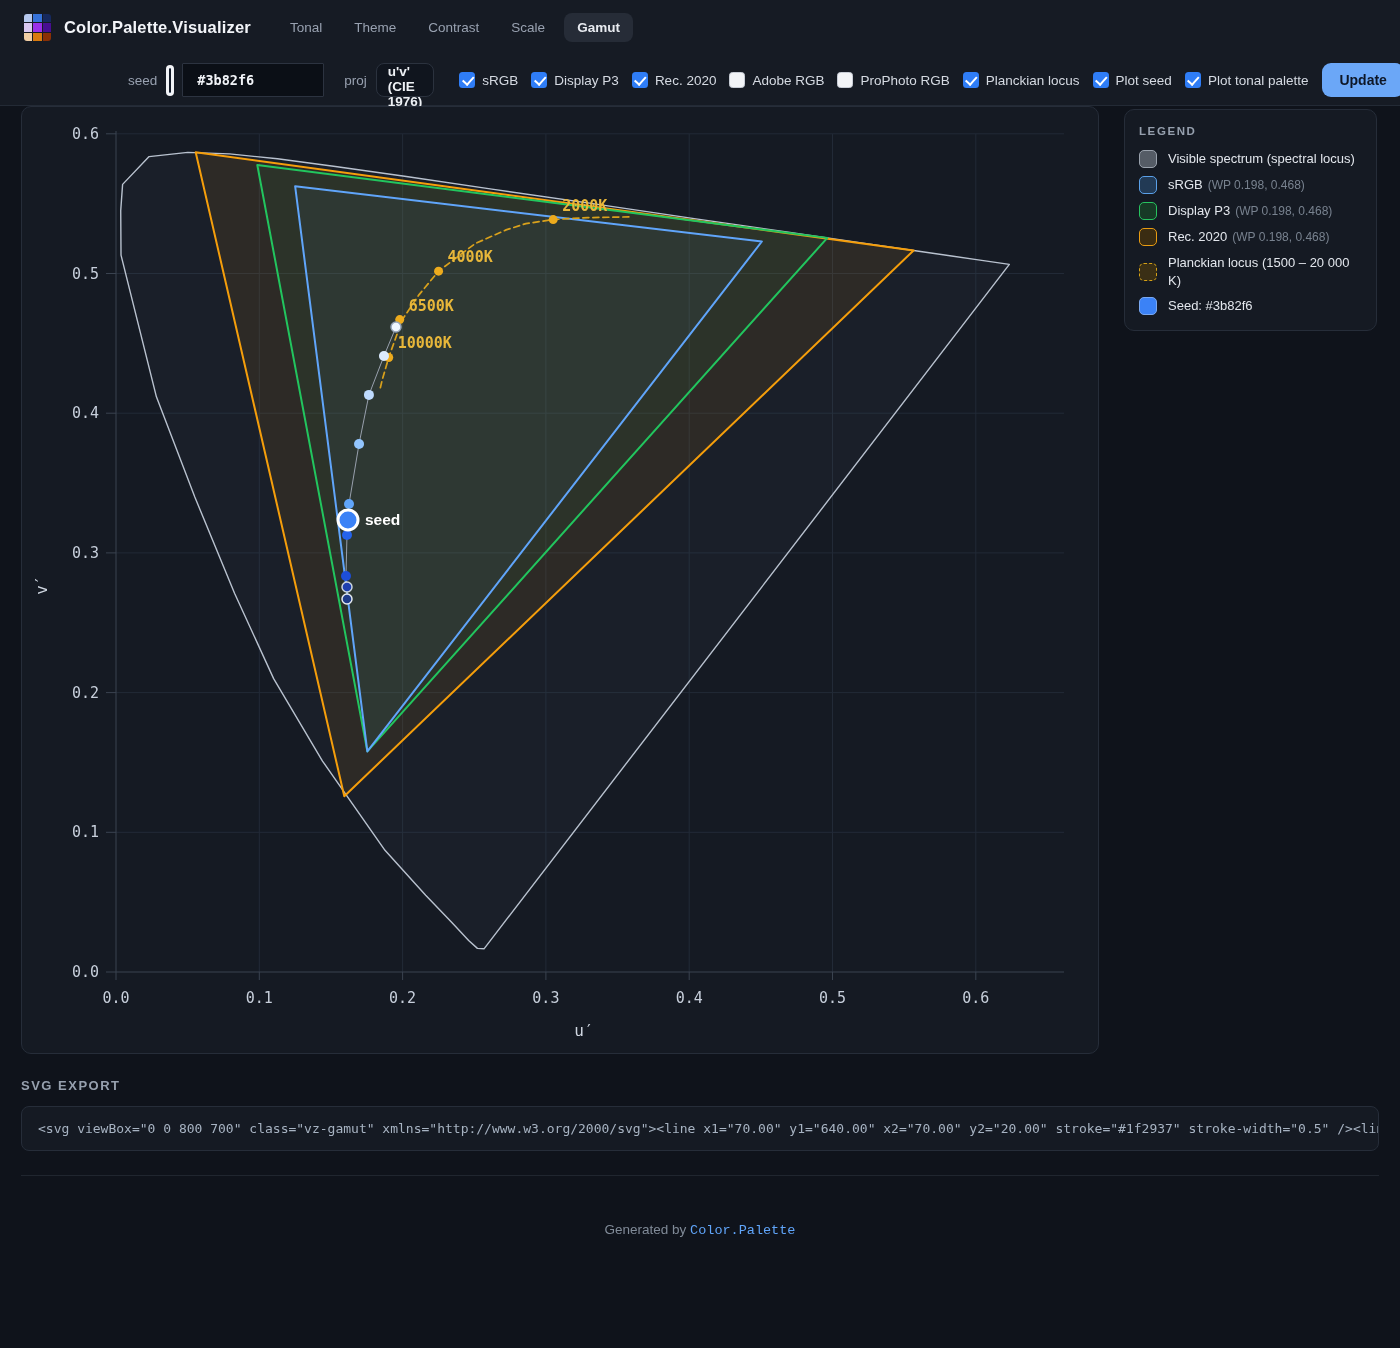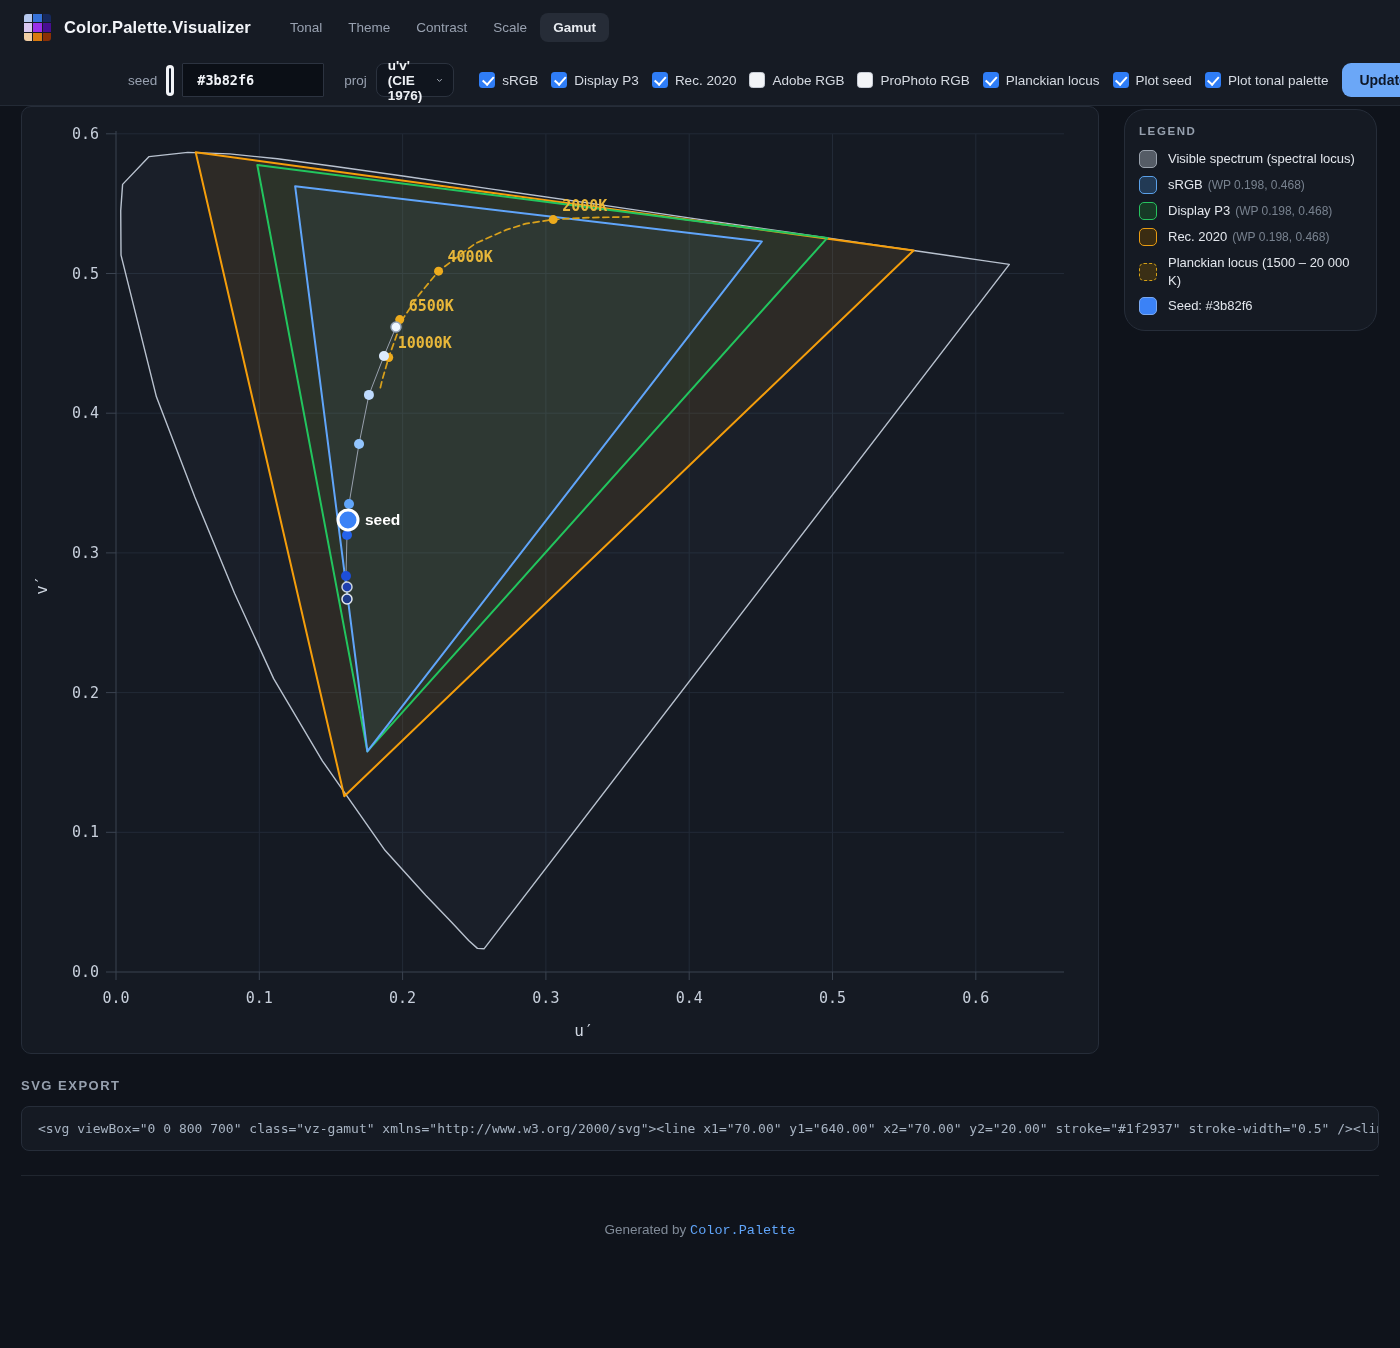--- a/index.html
+++ b/index.html
@@ -5,45 +5,45 @@
   * { margin:0; padding:0; box-sizing:border-box; }
   html,body { width:1400px; min-height:1348px; background:#0f131b; font-family:"Liberation Sans",sans-serif; color:#e6e9ef; }
   body { overflow-x:hidden; }
 
   
   header { background:#161b24; border-bottom:1px solid #232a35; }
   .nav-row { height:55px; display:flex; align-items:center; padding:0 24px; }
   .logo { width:27px; height:27px; display:grid; grid-template-columns:repeat(3,1fr); grid-template-rows:repeat(3,1fr); gap:1px; border-radius:3px; overflow:hidden; cursor:pointer; }
   .logo div { width:100%; height:100%; }
   .app-title { font-size:16.5px; font-weight:bold; color:#f2f4f8; margin-left:13px; letter-spacing:.2px; }
-  nav { display:flex; margin-left:26px; align-items:center; }
+  nav { display:flex; margin-left:26px; gap:6px; align-items:center; }
   .tab { font-size:13.5px; color:#98a1b0; padding:7px 13px; border-radius:8px; cursor:pointer; }
   .tab.active { background:#262c37; color:#e8ebf0; font-weight:bold; }
 
   .toolbar { height:50px; display:flex; align-items:center; padding-left:128px; }
   .tb-label { font-size:13.5px; color:#98a1b0; margin-right:9px; }
   .swatch-wrap { width:46px; height:31px; background:#f2f4f7; border-radius:7px; padding:3px; cursor:pointer; margin-right:8px; }
   .swatch-inner { width:100%; height:100%; background:#3b82f6; border:1px solid #141b28; border-radius:4px; }
   .hex-input { width:142px; height:34px; background:#0b0f16; border:1px solid #2c3340; border-radius:1px; color:#f2f4f8; font-family:"DejaVu Sans Mono",monospace; font-weight:bold; font-size:13.5px; padding:0 14px; outline:none; margin-right:20px; }
-  .select { height:34px; display:flex; align-items:center; background:#10151e; border:1px solid #2b323e; border-radius:8px; padding:0 11px; font-size:13.5px; font-weight:bold; color:#eef1f5; cursor:pointer; gap:9px; margin-right:12px; }
+  .select { height:34px; display:flex; align-items:center; background:#10151e; border:1px solid #2b323e; border-radius:8px; padding:0 11px; font-size:13.5px; font-weight:bold; color:#eef1f5; cursor:pointer; gap:9px; margin-right:12px;flex-direction:column; }
   .cb-item { display:flex; align-items:center; gap:7px; margin-left:13px; font-size:13.5px; color:#d5dae2; cursor:pointer; white-space:nowrap; }
   .cb-box { width:16px; height:16px; border-radius:3.5px; position:relative; flex-shrink:0; }
   .cb-box.checked { background:#2f7df6; }
   .cb-box.unchecked { background:#f2f4f7; border:1px solid #c8cdd6; }
   .cb-box.checked::after { content:""; position:absolute; left:5.2px; top:2.2px; width:4.5px; height:8.5px; border-right:2px solid #fff; border-bottom:2px solid #fff; transform:rotate(42deg); }
   .update-btn { margin-left:14px; background:#6ba7f7; color:#0d1626; border:none; font-family:"Liberation Sans",sans-serif; font-weight:bold; font-size:14px; padding:9px 17px; border-radius:9px; cursor:pointer; }
 
   
   main { padding:0 21px; }
   .section-title { margin-top:29px; margin-bottom:13px; font-size:13px; font-weight:bold; letter-spacing:1.5px; color:#96a0ae; }
   .chart-row { display:flex; gap:25px; align-items:flex-start; }
   .chart-panel { width:1078px; height:948px; background:#151a23; border:1px solid #262d39; border-radius:10px; overflow:hidden; }
   .chart-panel svg { display:block; }
 
-  .legend-panel { width:253px; background:#151a23; border:1px solid #262d39; border-radius:21px; padding:15px 14px 13px; margin-top:3px; }
+  .legend-panel { width:253px; background:#151a23; border:1px solid #262d39; border-radius:10px; padding:15px 14px 13px; margin-top:3px; }
   .legend-title { font-size:11.5px; font-weight:bold; letter-spacing:1.6px; color:#96a0ae; margin-bottom:13px; }
   .legend-item { display:flex; align-items:center; gap:11px; margin-bottom:8px; font-size:13px; color:#e2e6ec; line-height:1.35; }
   .legend-item:last-child { margin-bottom:2px; }
   .lg-sw { width:18px; height:18px; border-radius:5px; flex-shrink:0; }
   .lg-note { color:#78828f; font-size:12px; margin-left:5px; }
   .sw-spectrum { background:#555c66; border:1.5px solid #9aa2ad; }
   .sw-srgb { background:#223a55; border:1.5px solid #5aa0e8; }
   .sw-p3 { background:#173a26; border:1.5px solid #27c35f; }
   .sw-rec2020 { background:#3a2c12; border:1.5px solid #e89c12; }
   .sw-planckian { background:#3a2f15; border:1.5px dashed #d4a017; }

